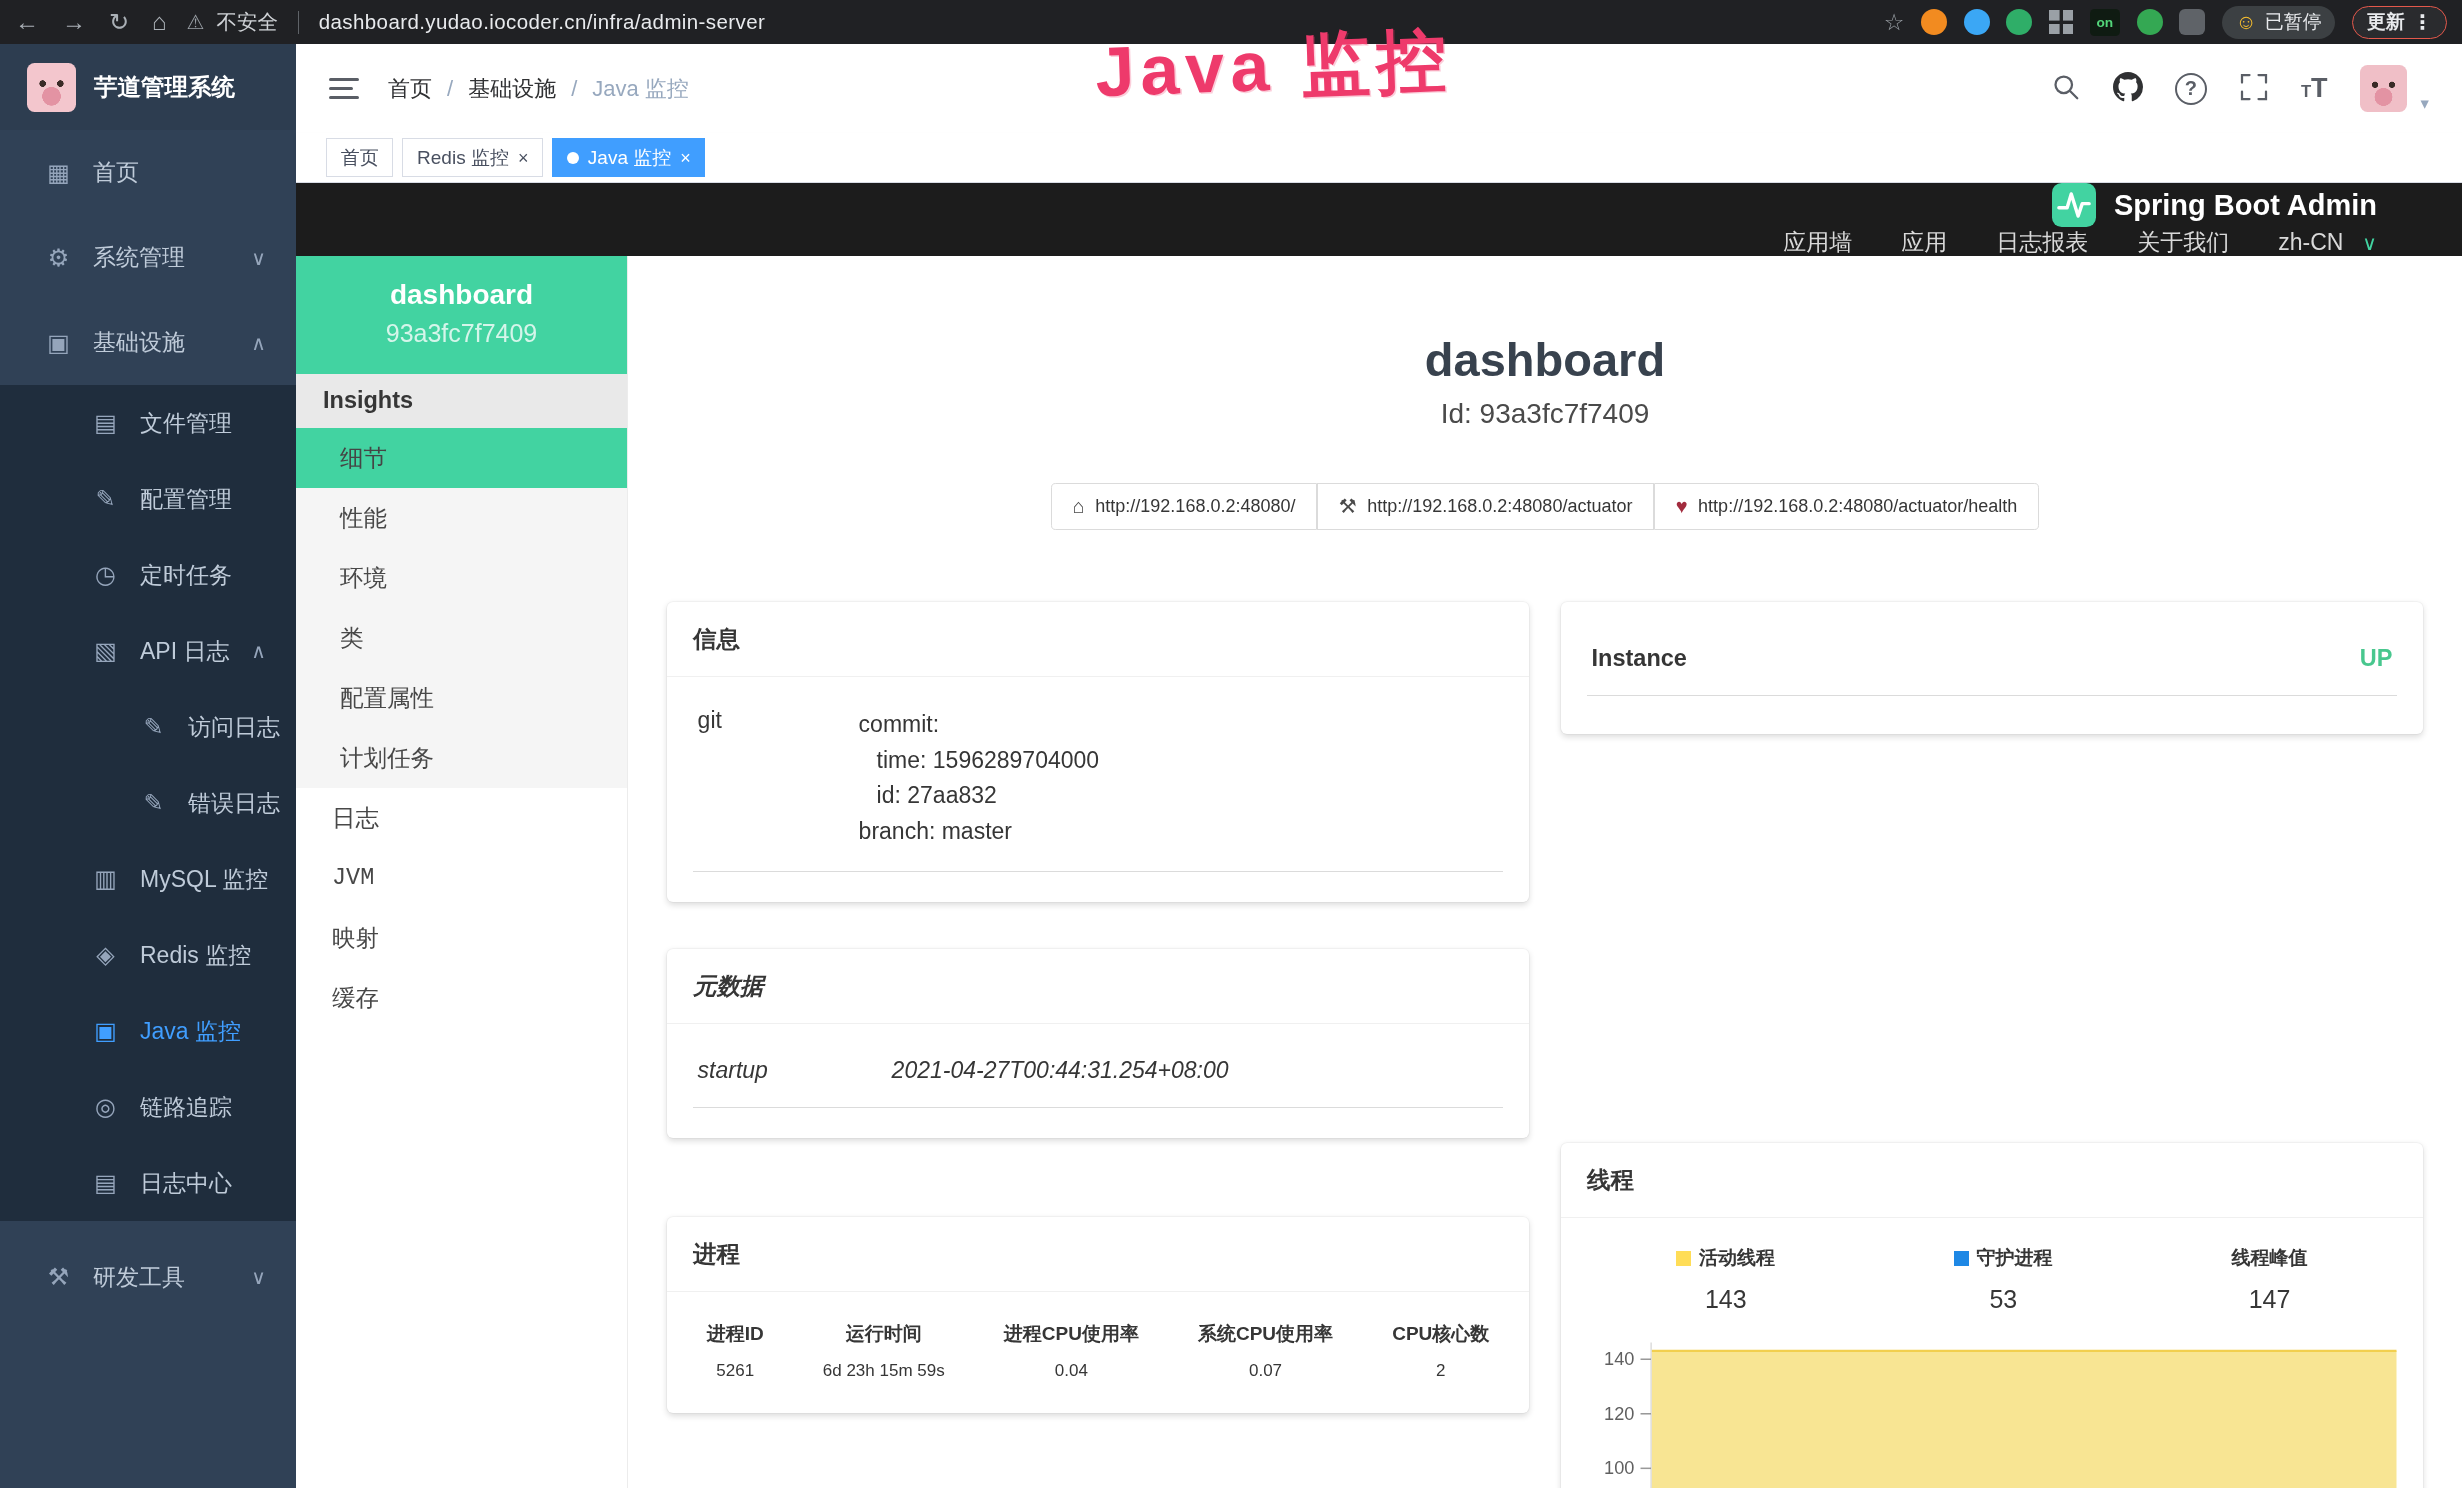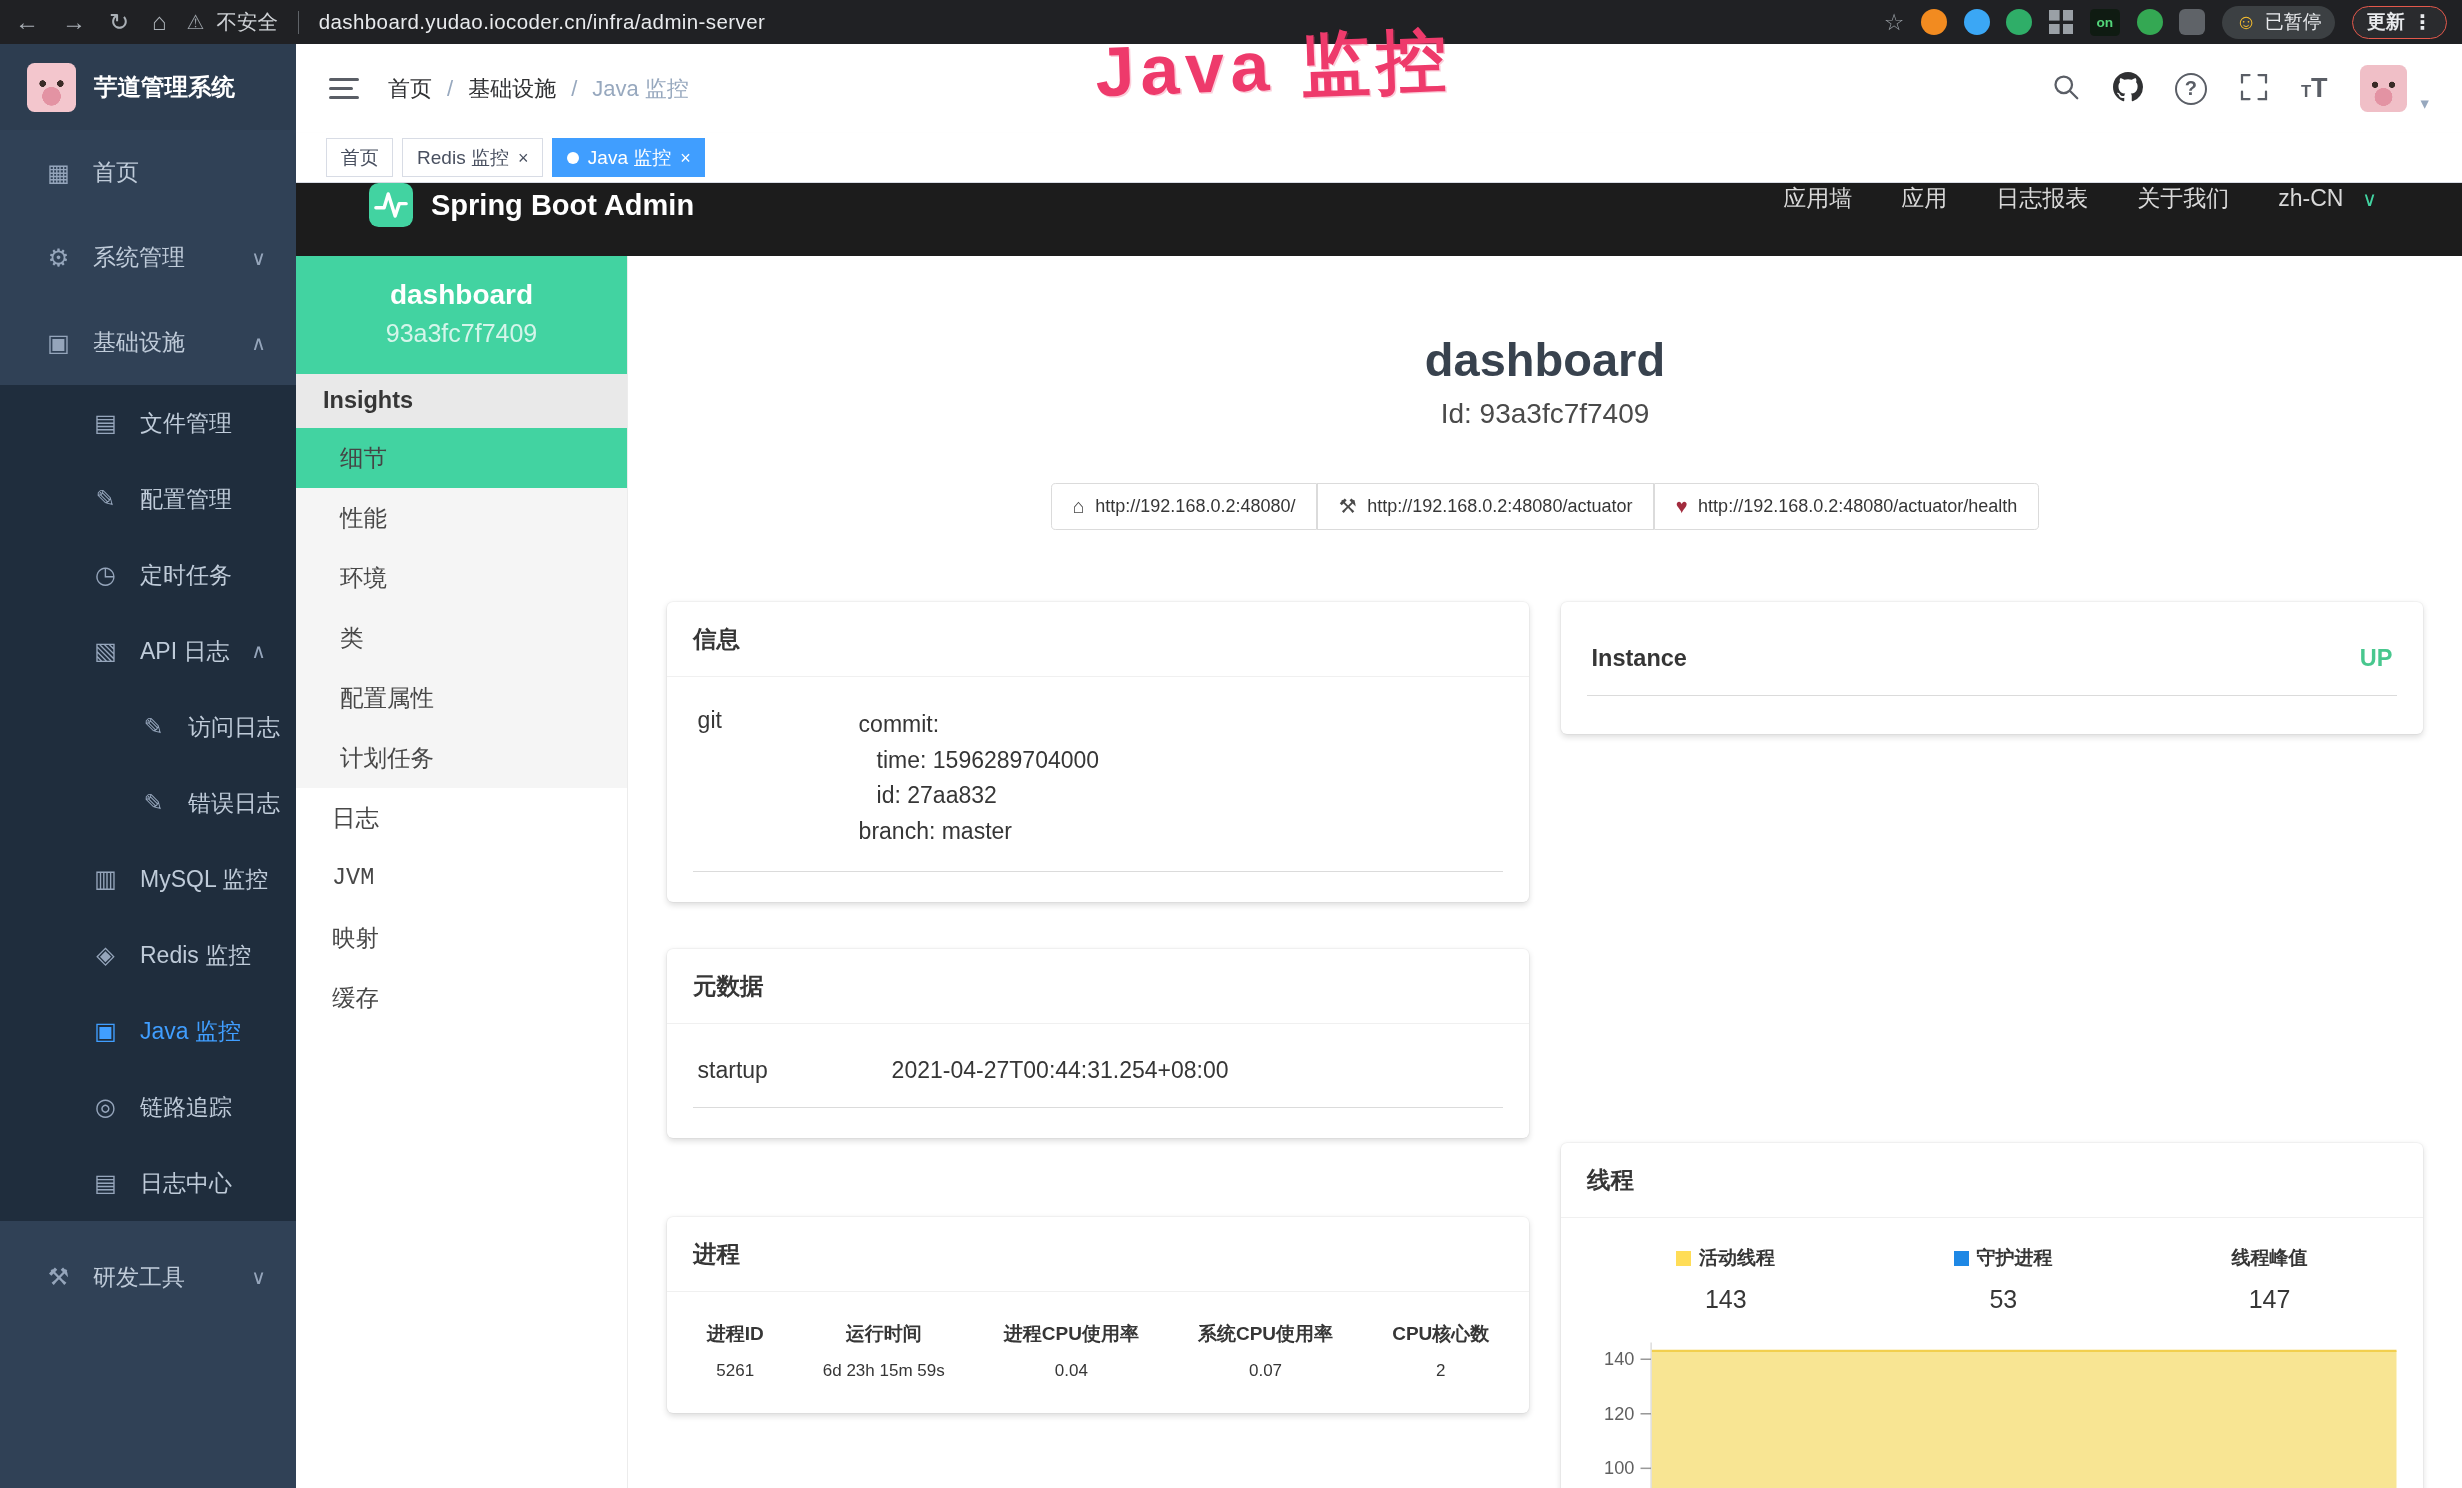--- a/index.html
+++ b/index.html
@@ -71,21 +71,21 @@
 
   
   .tagsbar { height:50px; background:#fff; border-bottom:0.8px solid #d8dce5; box-shadow:0 1.5px 4.6px rgba(0,0,0,.05); display:flex; align-items:center; gap:9px; padding-left:30px; flex-shrink:0; }
   .tag { height:39px; display:flex; align-items:center; gap:9px; padding:0 13.7px; border:0.8px solid #d8dce5; background:#fff; color:#495060; font-size:19px; cursor:pointer; white-space:nowrap; }
   .tag .dot { width:12px; height:12px; border-radius:50%; background:#fff; }
   .tag .close { font-size:18px; line-height:1; }
   .tag.active { background:#409eff; border-color:#409eff; color:#fff; }
 
   
   .sba { flex:1; min-height:0; display:flex; flex-direction:column; }
-  .sba-header { height:73px; background:#1c1c1c; display:flex; align-items:flex-start; padding:0 85px 0 73px; flex-shrink:0; }
+  .sba-header { height:73px; background:#1c1c1c; display:flex; align-items:flex-end; padding:0 85px 0 73px; flex-shrink:0;flex-direction:column; }
   .sba-brand { display:flex; align-items:center; gap:18px; font-size:29px; font-weight:bold; color:#fff; cursor:pointer; }
   .sba-nav { margin-left:auto; display:flex; align-items:center; gap:49px; font-size:23px; color:#d9d9d9; }
   .sba-nav span { cursor:pointer; white-space:nowrap; }
   .loc-caret { color:#42d3a1; font-size:20px; margin-left:-30px; }
 
   .sba-body { flex:1; min-height:0; display:flex; }
   .sba-side { width:332px; flex-shrink:0; background:#fff; border-right:0.8px solid #ececec; font-size:23.5px; color:#484848; }
   .inst { background:#42d3a1; color:#fff; text-align:center; padding:23px 15px 26px; cursor:pointer; }
   .inst .iname { font-size:28px; font-weight:bold; }
   .inst .iid { font-size:25px; color:rgba(255,255,255,.78); margin-top:7.6px; }
@@ -132,21 +132,21 @@
 
   .tleg { display:flex; justify-content:space-around; padding:4.6px 0 0; }
   .titem { text-align:center; }
   .titem .lab { display:flex; align-items:center; justify-content:center; gap:7.6px; font-size:19px; font-weight:bold; color:#363636; white-space:nowrap; }
   .sw { width:15px; height:15px; display:inline-block; }
   .sw.yellow { background:#ffdd57; }
   .sw.blue { background:#1e88e5; }
   .titem .val { font-size:25px; margin-top:13.7px; }
   .chart { margin-top:21px; }
 
-  .card.metadata { margin-top:47px; }
+  .card.metadata { margin-top:47px;font-style:italic; }
   .card.process { margin-top:79px; }
   .card.threads { margin-top:409px; }
 
   
   .annotation { position:absolute; top:20px; left:50%; transform:translateX(-38%) rotate(-2deg); font-size:70px; font-weight:bold; color:#ee3a6b; letter-spacing:6px; z-index:60; white-space:nowrap; text-shadow:1.5px 1.5px 0 rgba(238,58,107,.25); }
 </style>
 </head>
 <body>
 
 <div class="browser">

